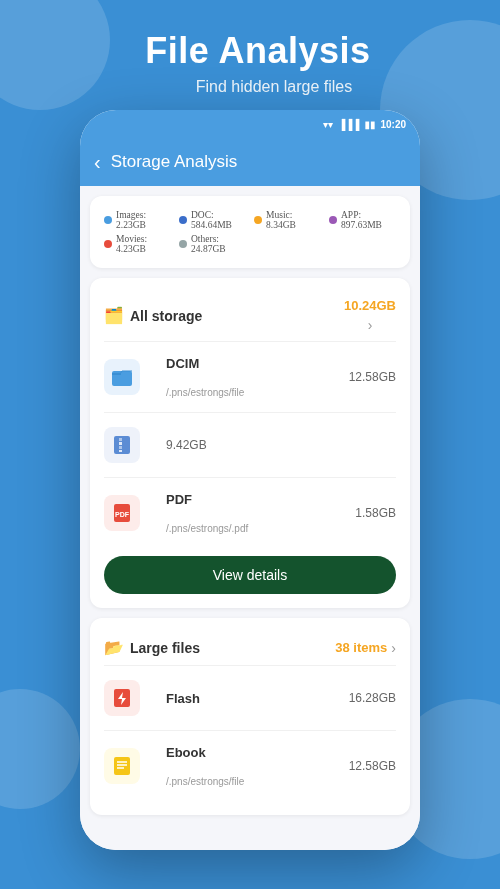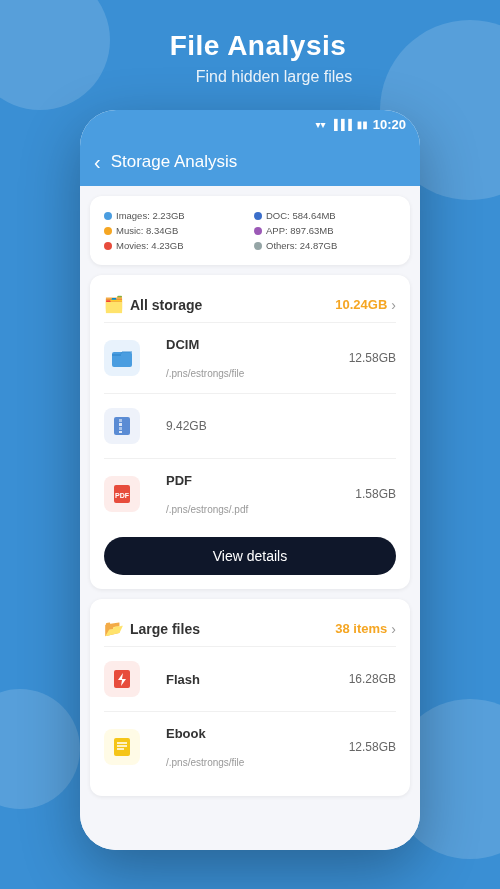--- a/index.html
+++ b/index.html
@@ -23,21 +23,21 @@
     .bg-bubble-3 { width: 120px; height: 120px; bottom: 80px; left: -40px; }
     .bg-bubble-4 { width: 160px; height: 160px; bottom: 30px; right: -50px; }
 
     .header-text {
       text-align: center;
       padding-top: 30px;
       position: relative;
       z-index: 2;
     }
     .header-title {
-      font-size: 28px;
+      font-size: 36px;
       font-weight: 700;
       color: white;
       letter-spacing: 0.5px;
       padding-left: 16px;
     }
     .header-subtitle {
       font-size: 16px;
       color: rgba(255,255,255,0.9);
       margin-top: 6px;
       padding-left: 48px;
@@ -67,21 +67,21 @@
       justify-content: flex-end;
       padding: 0 14px;
       gap: 5px;
     }
     .status-icon {
       color: white;
       font-size: 10px;
     }
     .status-time {
       color: white;
-      font-size: 13px;
+      font-size: 10px;
       font-weight: 600;
       text-align: right;
     }
 
     
     .top-bar {
       background: #4a9de0;
       height: 48px;
       display: flex;
       align-items: center;
@@ -138,23 +138,24 @@
       top: 50%;
       left: 50%;
       transform: translate(-50%, -50%);
       font-size: 14px;
       font-weight: 700;
       color: #333;
     }
 
     .legend {
       display: grid;
-      grid-template-columns: 1fr 1fr;
+      grid-template-columns: 1fr 1fr 1fr 1fr;
       gap: 4px 8px;
       flex: 1;
+      font-family: Liberation Serif, serif;
     }
     .legend-item {
       display: flex;
       align-items: center;
       gap: 4px;
       font-size: 9.5px;
       color: #555;
     }
     .legend-dot {
       width: 8px;
@@ -225,21 +226,21 @@
       margin-top: 16px;
     }
     .file-size {
       font-size: 12px;
       color: #666;
       font-weight: 500;
     }
 
     
     .view-details-btn {
-      background: #0f172a;
+      background: #14532d;
       border: none;
       border-radius: 24px;
       color: white;
       font-size: 14px;
       font-weight: 500;
       padding: 11px 0;
       width: 100%;
       cursor: pointer;
       margin-top: 8px;
       display: block;
@@ -307,21 +308,21 @@
         </div>
       </div>
     </div>
 
     <div class="card">
       <div class="section-header">
         <div class="section-title-wrap">
           <span class="section-icon">🗂️</span>
           <span class="section-title">All storage</span>
         </div>
-        <div style="display:flex;align-items:center;gap:4px;">
+        <div style="display:flex;align-items:center;gap:4px;flex-direction:column;">
           <span class="section-badge">10.24GB</span>
           <span class="section-arrow">›</span>
         </div>
       </div>
 
       <div class="file-item">
         <div class="file-icon-wrap" style="background:#e8f2fc">
           <svg width="22" height="22" viewBox="0 0 22 22">
             <rect x="1" y="5" width="20" height="15" rx="2" fill="#4a9de0"></rect>
             <path d="M1 8h8l2-3h10" fill="none" stroke="#3a8fd4" stroke-width="1"></path>

